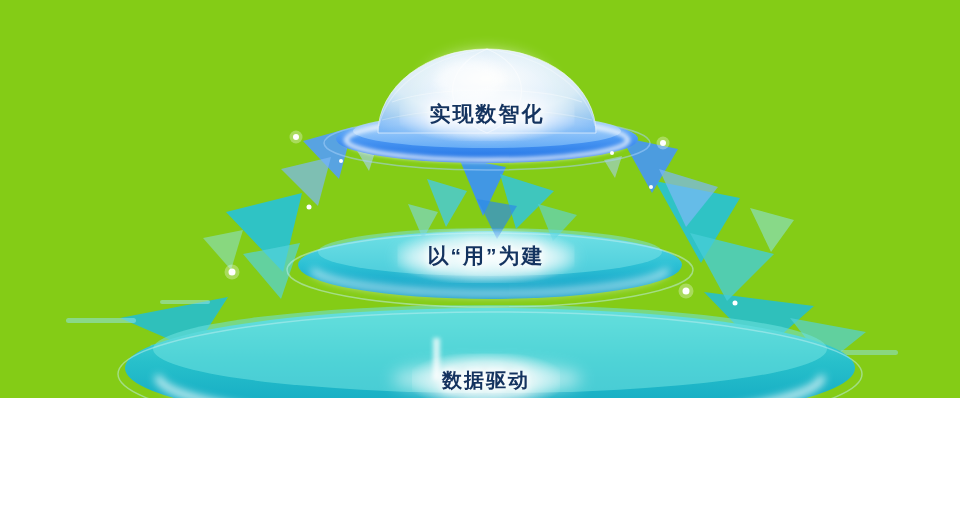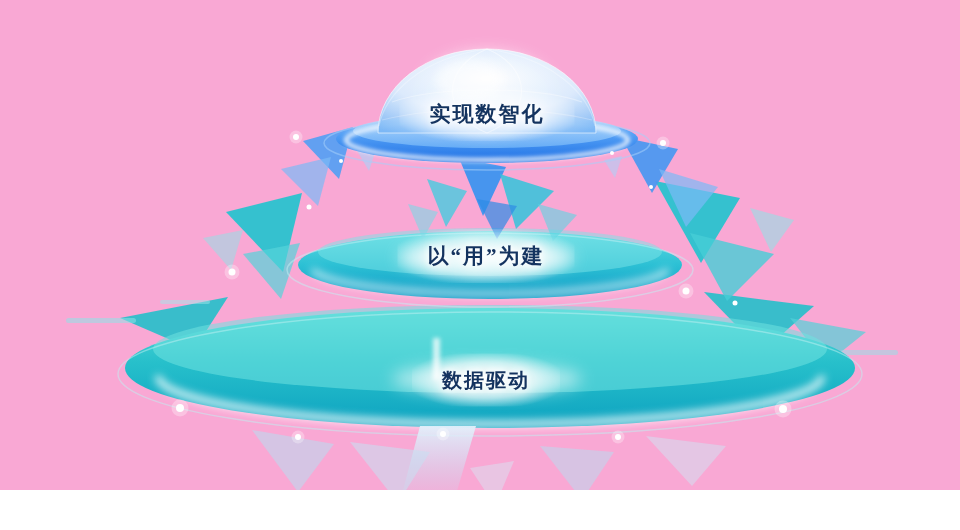--- a/index.html
+++ b/index.html
@@ -1,18 +1,18 @@
 <!DOCTYPE html>
 <html><head>
 <meta charset="utf-8">
 <style>
   html,body{margin:0;padding:0;background:#ffffff;}
   .canvas{
-    position:relative;width:960px;height:490px;background:#f9a8d4;overflow:hidden;
-    font-family:Liberation Serif, serif;
+    position:relative;width:960px;height:398px;background:#84cc16;overflow:hidden;
+    font-family:Liberation Sans, sans-serif;
   }
   .canvas svg{position:absolute;left:0;top:0;}
   .tier-label{
     position:absolute;transform:translate(-50%,-50%);
     color:#14335f;font-weight:700;letter-spacing:2px;white-space:nowrap;z-index:5;
     text-shadow:0 0 6px #fff,0 0 12px #fff,0 0 20px rgba(255,255,255,.9);
   }
   .tier-label::before{
     content:"";position:absolute;left:-30px;right:-30px;top:-13px;bottom:-13px;z-index:-1;
     background:radial-gradient(ellipse at center,rgba(255,255,255,.95),rgba(255,255,255,.55) 48%,rgba(255,255,255,0) 78%);

